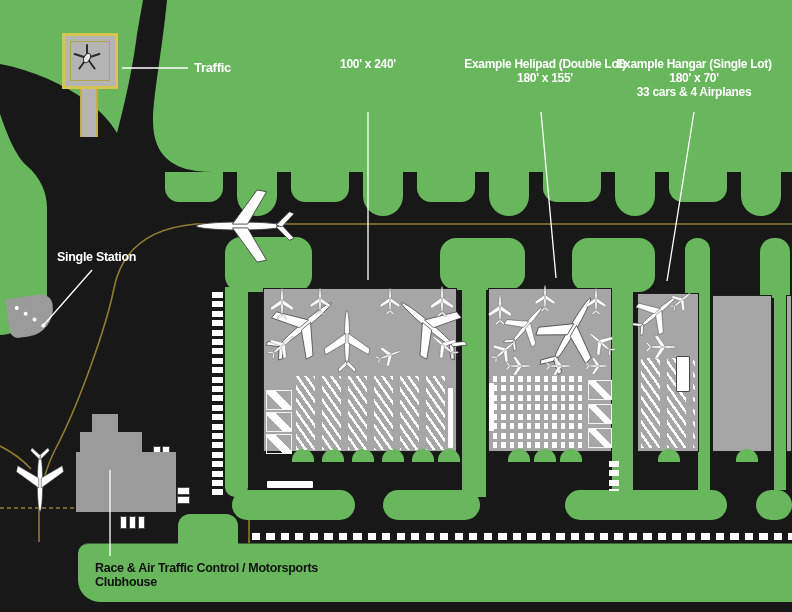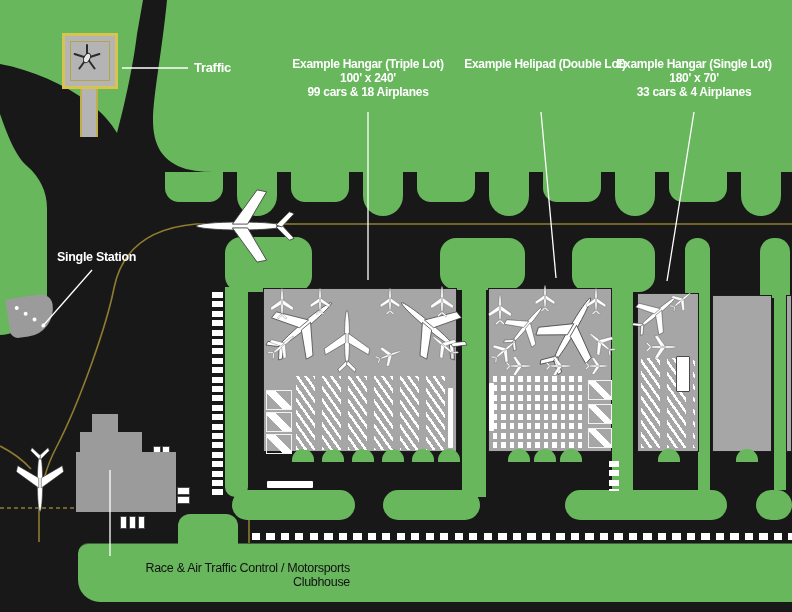--- a/index.html
+++ b/index.html
@@ -27,22 +27,22 @@
             mask:repeating-linear-gradient(180deg,#000 0 6px,transparent 6px 9.5px);}
   .cars-col{background:repeating-linear-gradient(180deg,var(--car-white,#fff) 0 6px,transparent 6px 9.4px);}
   .cars-row{background:repeating-linear-gradient(90deg,var(--car-white,#fff) 0 8px,transparent 8px 14.5px);}
   .car{position:absolute;background:var(--car-white,#fff);border:1px solid #4a4a4a;border-radius:1px;}
   .carbox{position:absolute;border:1px solid #f2f2f2;
     background:linear-gradient(45deg,transparent 38%,#fff 38% 62%,transparent 62%);}
   
   .lbl{position:absolute;font-weight:bold;color:var(--label-white,#fff);font-size:13px;letter-spacing:-0.3px;}
   .hangar-label{position:absolute;width:220px;top:57px;text-align:center;color:var(--label-white,#fff);
     font-weight:bold;font-size:12px;line-height:14px;letter-spacing:-0.3px;}
-  .club-label{position:absolute;left:95px;top:561px;width:255px;text-align:right;
-    color:var(--label-black,#111);font-weight:normal;font-size:12.5px;letter-spacing:-0.3px;}
+  .club-label{position:absolute;left:95px;top:561px;width:255px;text-align:left;
+    color:var(--label-black,#111);font-weight:bold;font-size:12.5px;letter-spacing:-0.3px;}
   .helipad{position:absolute;left:62px;top:33px;width:50px;height:50px;background:#b4b4b4;
     border:3px solid var(--helipad-yellow,#d6c44e);}
   .helipad-inner{position:absolute;left:5px;top:5px;right:5px;bottom:5px;border:1.5px solid #b3a54b;}
   .heliroad{position:absolute;left:80px;top:89px;width:14px;height:48px;background:#b4b4b4;
     border-left:2px solid #bfae4a;border-right:2px solid #bfae4a;}
   .fuelpad{position:absolute;left:8px;top:296px;width:46px;height:40px;background:#9b9b9b;
     border-radius:0 14px 34px 10px;transform:rotate(-8deg);}
   .fueldot{position:absolute;width:4px;height:4px;border-radius:50%;background:#fff;}
   .bld{position:absolute;background:var(--building-gray,#9b9b9b);}
   .bus{position:absolute;left:267px;top:481px;width:46px;height:7px;background:#fff;border-radius:1px;}
@@ -218,26 +218,25 @@
       <path d="M541,112 L556,278"></path>
       <path d="M694,112 L667,281"></path>
       <path d="M110,470 L110,556"></path>
     </g>
   </svg>
 
   <div class="lbl" style="left:194px;top:60px;">Traffic</div>
   <div class="lbl" style="left:57px;top:250px;font-size:12.5px;">Single Station</div>
 
   <div class="hangar-label" style="left:258px;">
-    <div>Example Hangar (Triple Lot)</div>
     <div>100' x 240'</div>
-    <div>99 cars &amp; 18 Airplanes</div>
   </div>
   <div class="hangar-label" style="left:435px;">
     <div>Example Helipad (Double Lot)</div>
+    <div>180' x 155'</div>
   </div>
   <div class="hangar-label" style="left:584px;">
     <div>Example Hangar (Single Lot)</div>
     <div>180' x 70'</div>
     <div>33 cars &amp; 4 Airplanes</div>
   </div>
 
   <div class="club-label">Race &amp; Air Traffic Control / Motorsports Clubhouse</div>
 </div>
 

